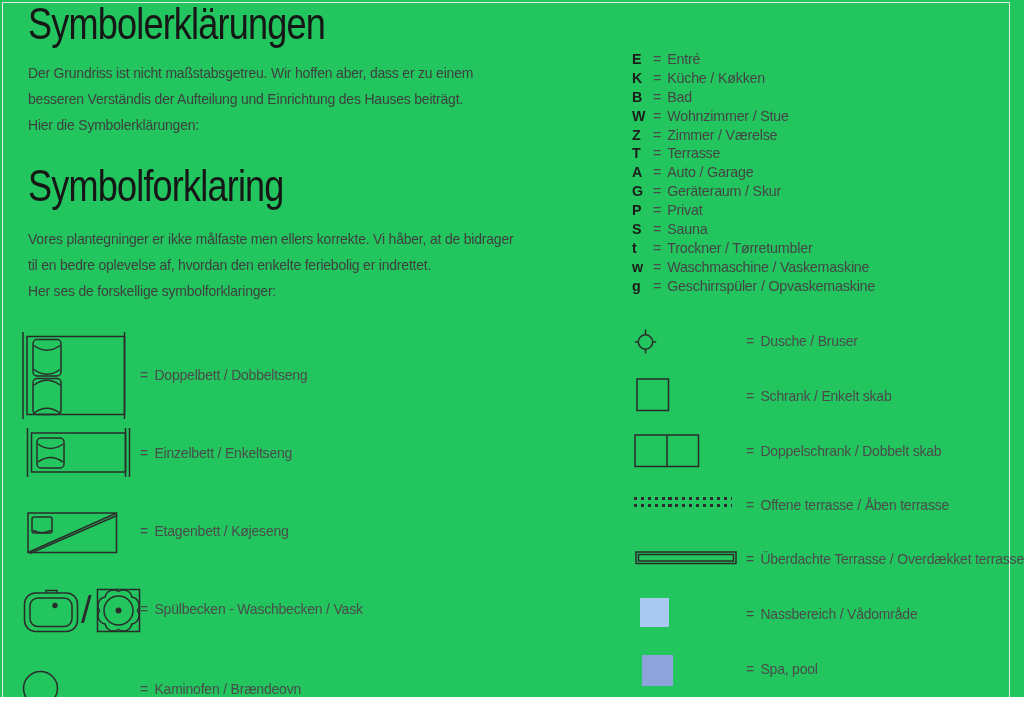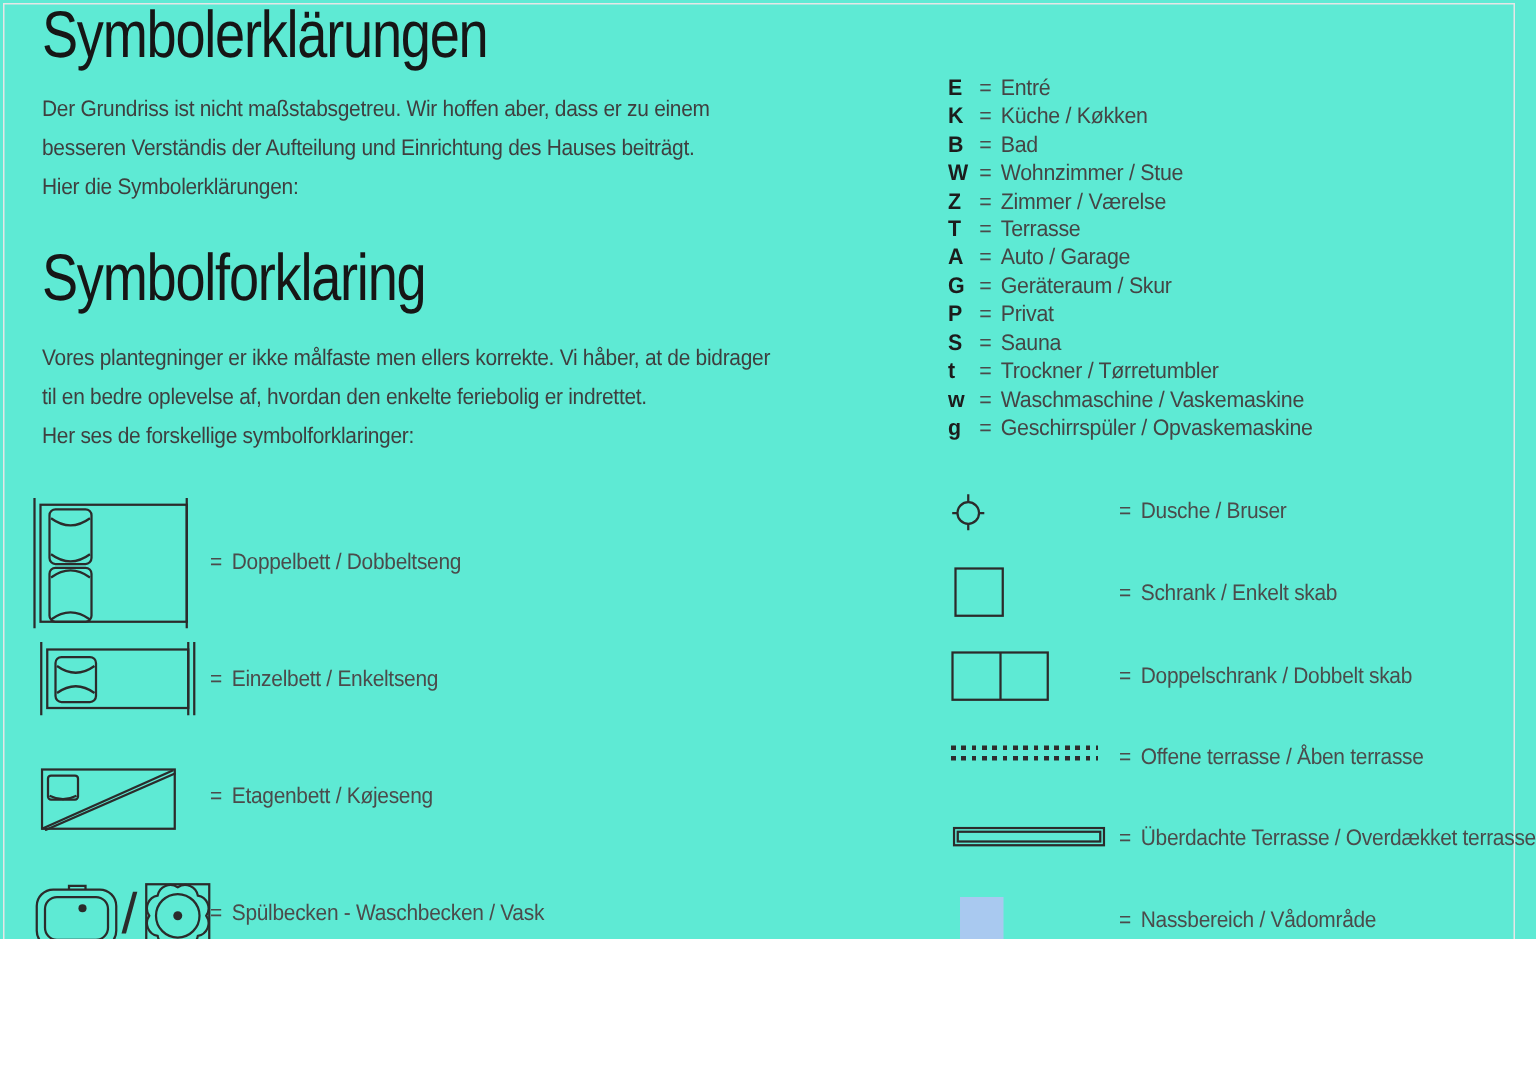--- a/index.html
+++ b/index.html
@@ -1,17 +1,17 @@
 <!DOCTYPE html>
 <html><head>
 <meta charset="utf-8">
 <style>
   html,body{margin:0;padding:0;background:#fff;}
   #page{
-    position:relative;width:1024px;height:626px;background:#5eead4;
+    position:relative;width:1024px;height:697px;background:#22c55e;
     font-family:"Liberation Sans","DejaVu Sans",sans-serif;overflow:hidden;
   }
   .frame{position:absolute;left:2px;top:2px;width:1006px;height:710px;
     border:1px solid #e6e6e6;pointer-events:none;}
   .abs{position:absolute;}
   h1.title{
     margin:0;font-size:44px;font-weight:400;color:#161616;line-height:50px;
     letter-spacing:-1px;transform:scaleX(0.82);transform-origin:0 0;white-space:nowrap;
   }
   .para{

